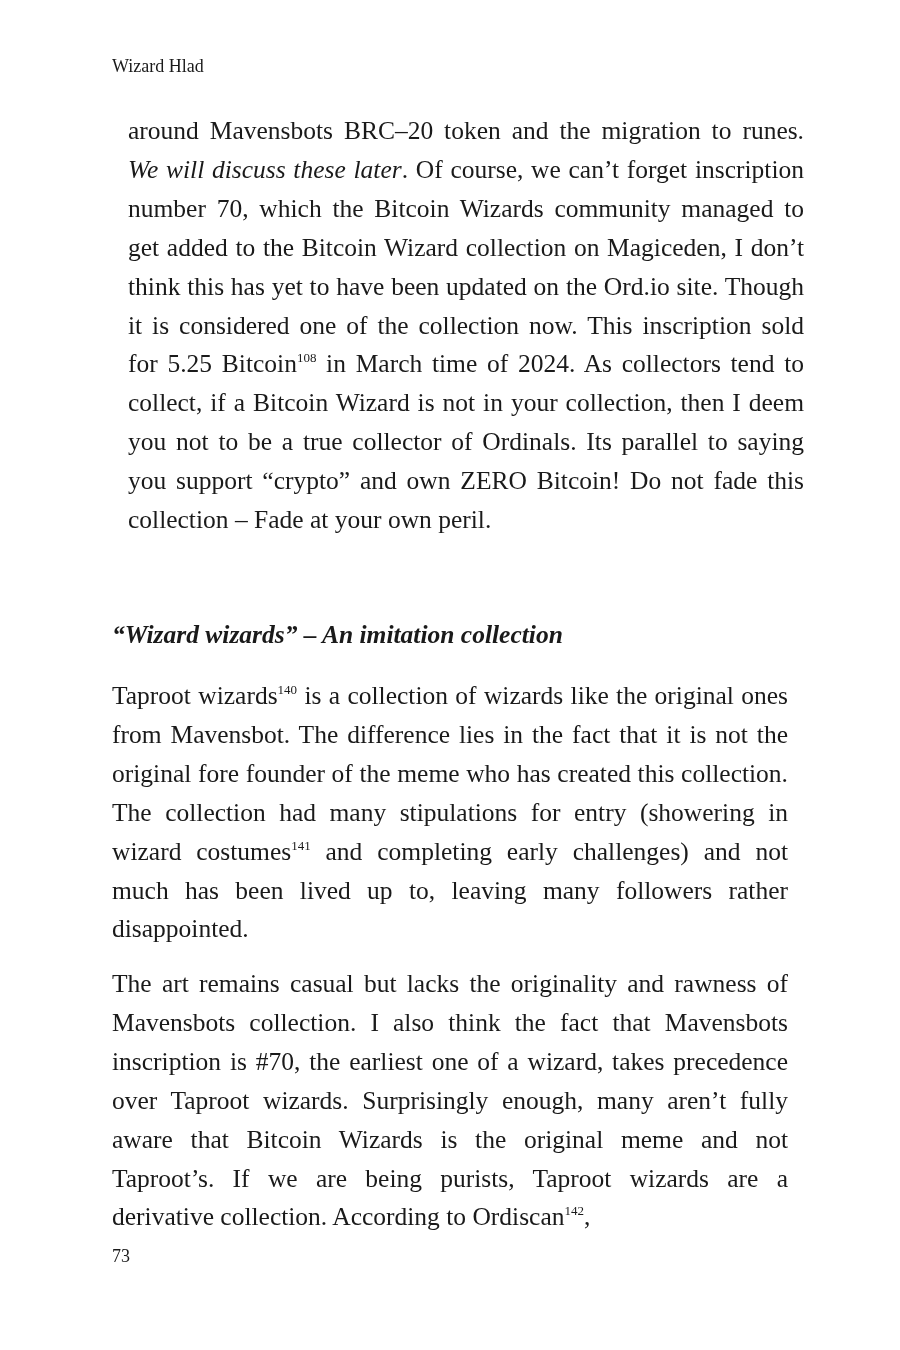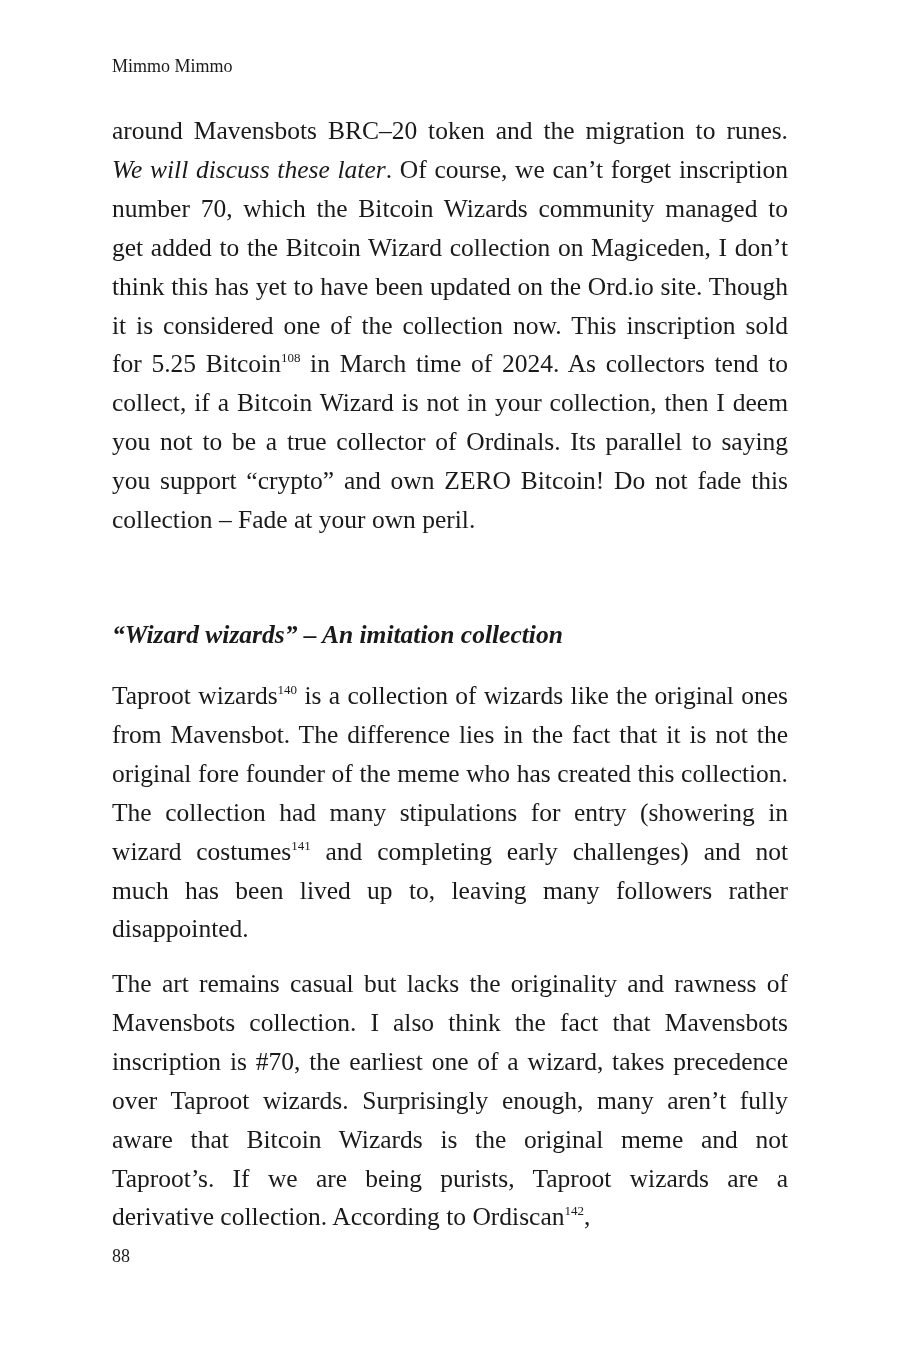--- a/index.html
+++ b/index.html
@@ -1,41 +1,41 @@
 <!DOCTYPE html>
 <html><head>
 <meta charset="utf-8">
 <style>
   html, body { margin: 0; padding: 0; background: #ffffff; }
   body { width: 900px; height: 1350px; position: relative; overflow: hidden;
          font-family: "Liberation Serif", "DejaVu Serif", serif; color: #1a1a1a; }
   .header { position: absolute; left: 112px; top: 55px; font-size: 18px; line-height: 22px; }
   .body-text { position: absolute; left: 112px; width: 676px; font-size: 25.5px; line-height: 38.9px; }
   .body-text p { margin: 0; text-align: justify; text-align-last: left; }
-  #para1 { top: 112px; }
+  #para1 { top: 112px; margin-left: 16px; }
   #heading { position: absolute; left: 112px; top: 616px; font-size: 25.5px; line-height: 38.9px;
              font-style: italic; font-weight: bold; }
   #para2 { top: 655px; margin-top: 22px; }
   #para3 { top: 965px; }
   sup { font-size: 13px; line-height: 0; vertical-align: 10px; }
   em { font-style: italic; }
   .footer { position: absolute; left: 112px; top: 1245px; font-size: 18px; line-height: 22px; }
 </style>
 </head>
 <body>
 
-<div class="header">Mimmo Mimmo</div>
+<div class="header">Wizard Hlad</div>
 
 <div class="body-text" id="para1">
   <p><span>around Mavensbots BRC–20 token and the migration to runes. </span><em>We will discuss these later</em><span>. Of course, we can’t forget inscription number 70, which the Bitcoin Wizards community managed to get added to the Bitcoin Wizard collection on Magiceden, I don’t think this has yet to have been updated on the Ord.io site. Though it is considered one of the collection now. This inscription sold for 5.25 Bitcoin</span><sup>108</sup><span> in March time of 2024. As collectors tend to collect, if a Bitcoin Wizard is not in your collection, then I deem you not to be a true collector of Ordinals. Its parallel to saying you support “crypto” and own ZERO Bitcoin! Do not fade this collection – Fade at your own peril.</span></p>
 </div>
 
 <div id="heading">“Wizard wizards” – An imitation collection</div>
 
 <div class="body-text" id="para2">
   <p><span>Taproot wizards</span><sup>140</sup><span> is a collection of wizards like the original ones from Mavensbot. The difference lies in the fact that it is not the original fore founder of the meme who has created this collection. The collection had many stipulations for entry (showering in wizard costumes</span><sup>141</sup><span> and completing early challenges) and not much has been lived up to, leaving many followers rather disappointed.</span></p>
 </div>
 
 <div class="body-text" id="para3">
   <p><span>The art remains casual but lacks the originality and rawness of Mavensbots collection. I also think the fact that Mavensbots inscription is #70, the earliest one of a wizard, takes precedence over Taproot wizards. Surprisingly enough, many aren’t fully aware that Bitcoin Wizards is the original meme and not Taproot’s. If we are being purists, Taproot wizards are a derivative collection. According to Ordiscan</span><sup>142</sup><span>,</span></p>
 </div>
 
-<div class="footer">88</div>
+<div class="footer">73</div>
 
 </body></html>

